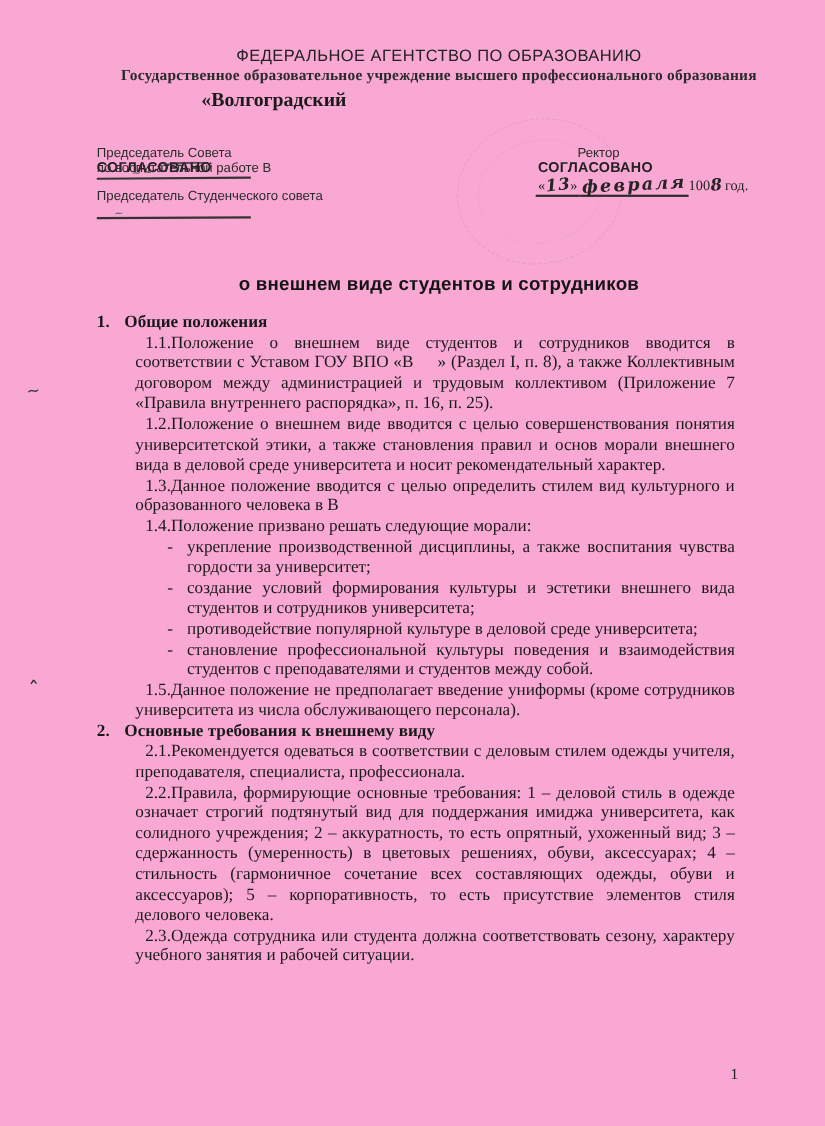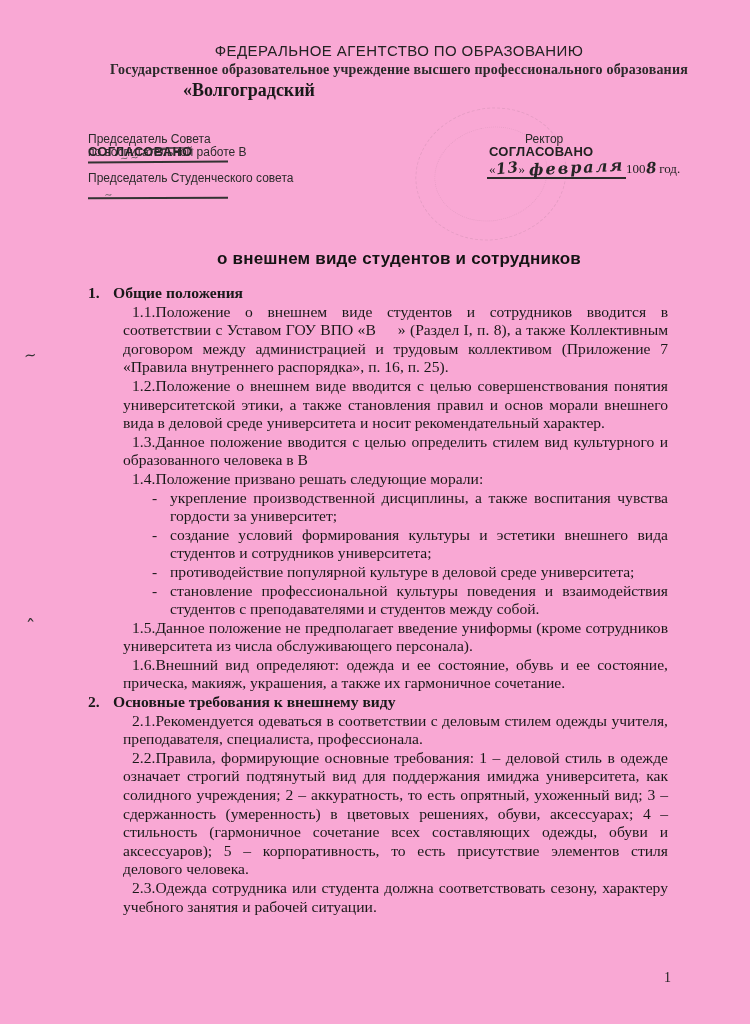--- a/index.html
+++ b/index.html
@@ -169,23 +169,20 @@
       <span class="dash">-</span><span>противодействие популярной культуре в деловой среде университета;</span>
     </div>
     <div class="bullet">
       <span class="dash">-</span><span>становление профессиональной культуры поведения и взаимодействия студентов с преподавателями и студентов между собой.</span>
     </div>
 
     <div class="item">
       <span class="num">1.5.</span><span>Данное положение не предполагает введение униформы (кроме сотрудников университета из числа обслуживающего персонала).</span>
     </div>
 
-    <div class="item">
-      <span class="num">1.6.</span><span>Внешний вид определяют: одежда и ее состояние, обувь и ее состояние, прическа, макияж, украшения, а также их гармоничное сочетание.</span>
-    </div>
 
     <div class="sec-h">
       <span class="num">2.</span><span>Основные требования к внешнему виду</span>
     </div>
 
     <div class="item">
       <span class="num">2.1.</span><span>Рекомендуется одеваться в соответствии с деловым стилем одежды учителя, преподавателя, специалиста, профессионала.</span>
     </div>
 
     <div class="item">

